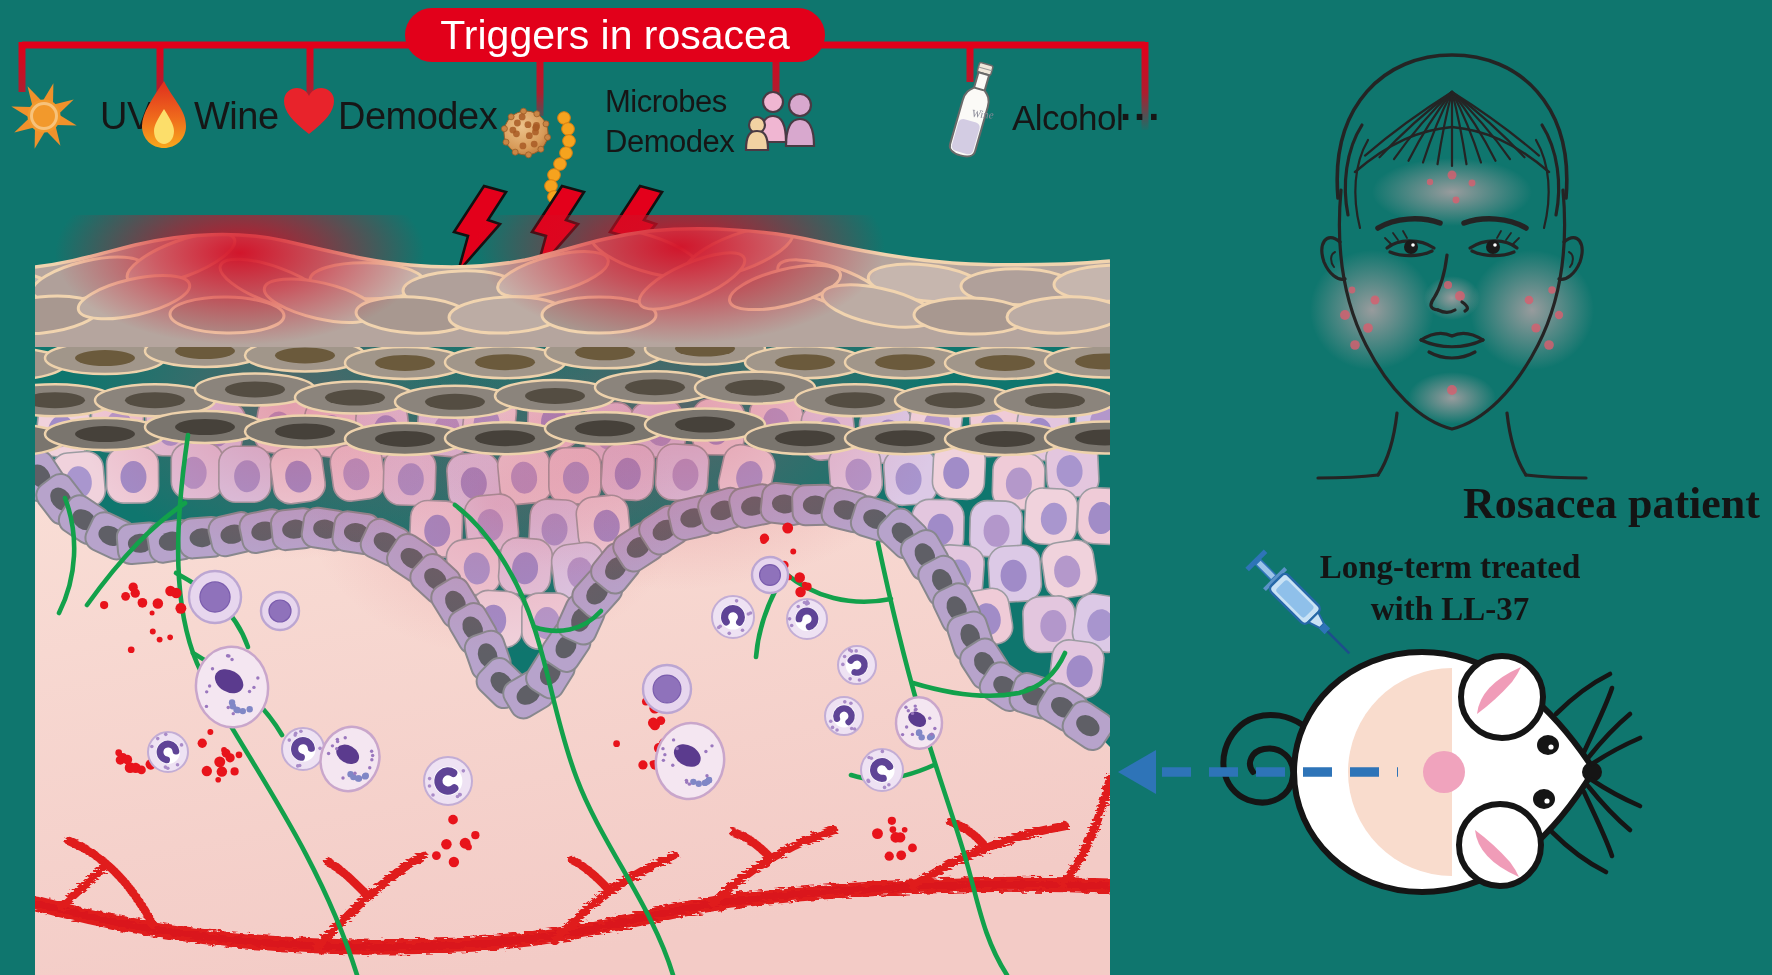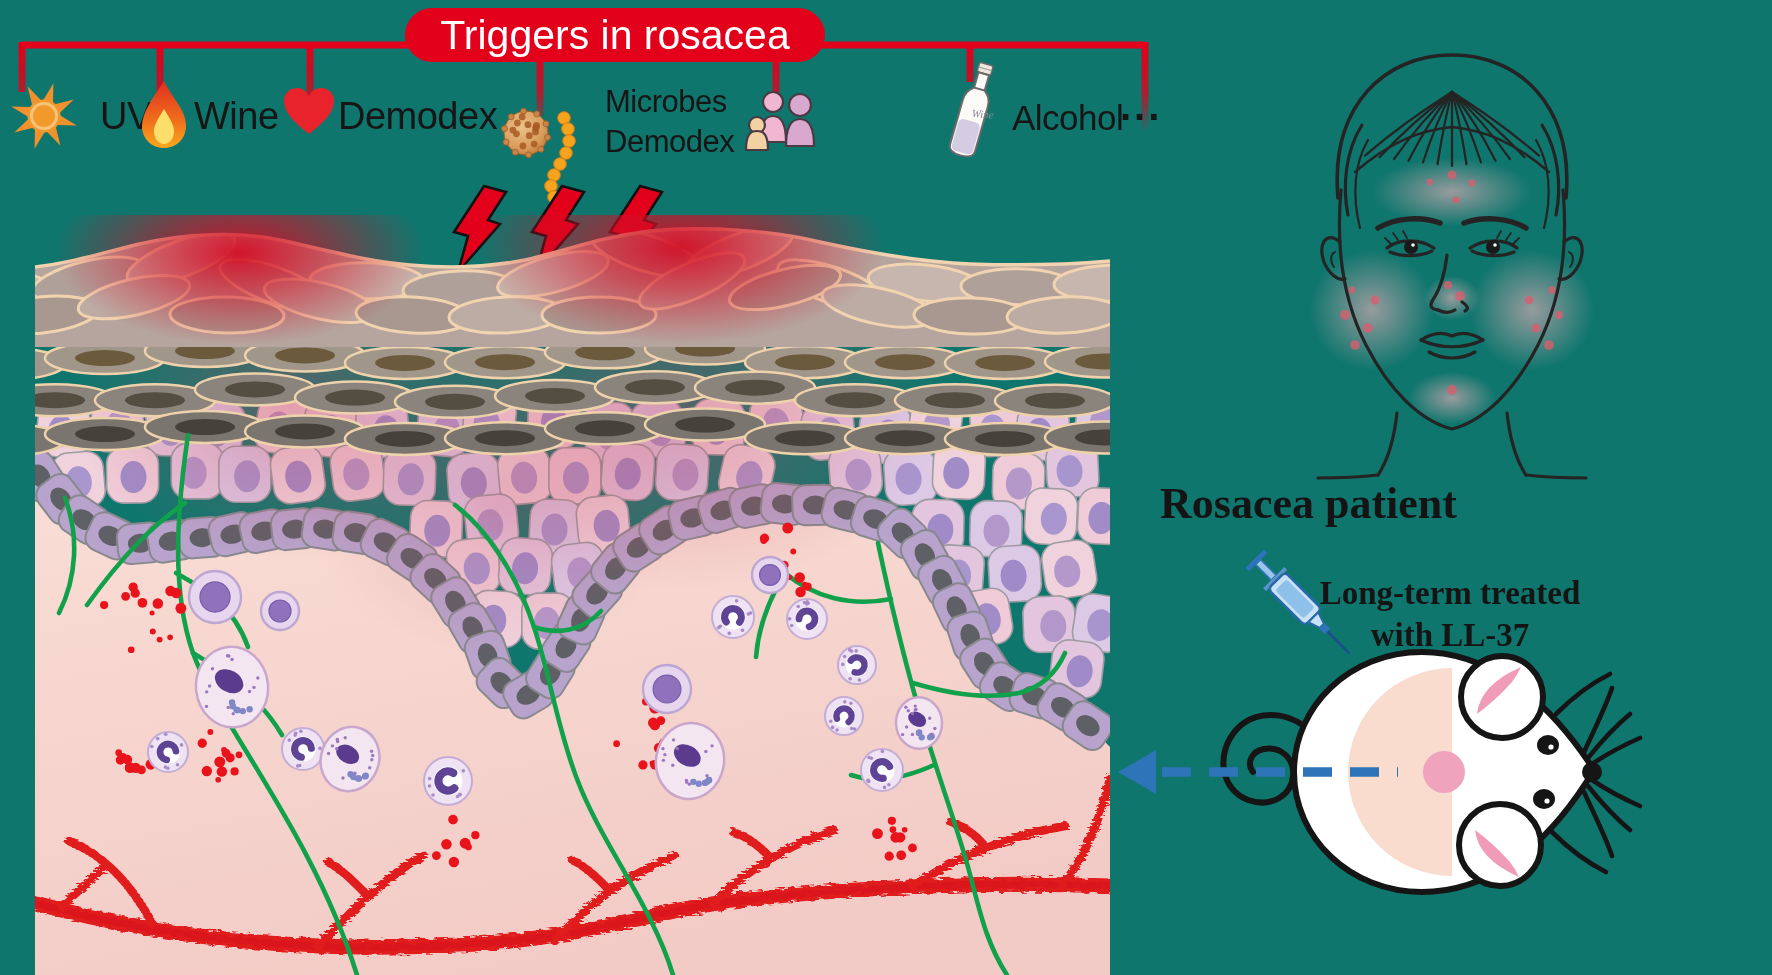--- a/index.html
+++ b/index.html
@@ -5,23 +5,23 @@
   html,body{margin:0;padding:0;background:#fff;}
   #stage{position:relative;width:1772px;height:975px;background:#0f766e;overflow:hidden;
          font-family:"Liberation Sans",sans-serif;}
   .abs{position:absolute;}
   .trigger-label{color:#161616;font-size:38px;font-weight:400;letter-spacing:-0.5px;line-height:44px;}
   .trigger-label.small{font-size:31px;line-height:40px;margin-left:13px;}
   .alcohol{font-size:35px;}
   #banner{left:405px;top:8px;width:420px;height:54px;border-radius:28px;background:var(--accent,#E2001A);
           color:#fff;display:flex;align-items:center;justify-content:center;
           font-size:41px;font-weight:400;letter-spacing:0px;z-index:5;}
-  .serif-caption{font-family:"Liberation Serif",serif;font-weight:700;color:#141414;text-align:left;}
+  .serif-caption{font-family:"Liberation Serif",serif;font-weight:700;color:#141414;text-align:right;}
   #patient-caption{left:1160px;top:478px;width:600px;font-size:44px;}
-  #treatment-text{left:1270px;top:572px;width:360px;font-family:"Liberation Serif",serif;
+  #treatment-text{left:1270px;top:546px;width:360px;font-family:"Liberation Serif",serif;
                   font-weight:700;font-size:33px;color:#141414;text-align:center;line-height:1.28;}
   #mouse-caption{left:1115px;top:893px;width:657px;font-size:46px;}
   #more-dots{left:1120px;top:84px;font-size:40px;font-weight:700;color:#161616;letter-spacing:3px;}
   svg{display:block;}
   .bracket-line{stroke:var(--accent,#E2001A);stroke-width:7;fill:none;}
   .drop{stroke:url(#dropFade);stroke-width:7;fill:none;}
   text.bottle-script{font-family:"Liberation Serif",serif;font-style:italic;font-size:11px;fill:#8A8A98;}
 </style>
 </head>
 <body>

